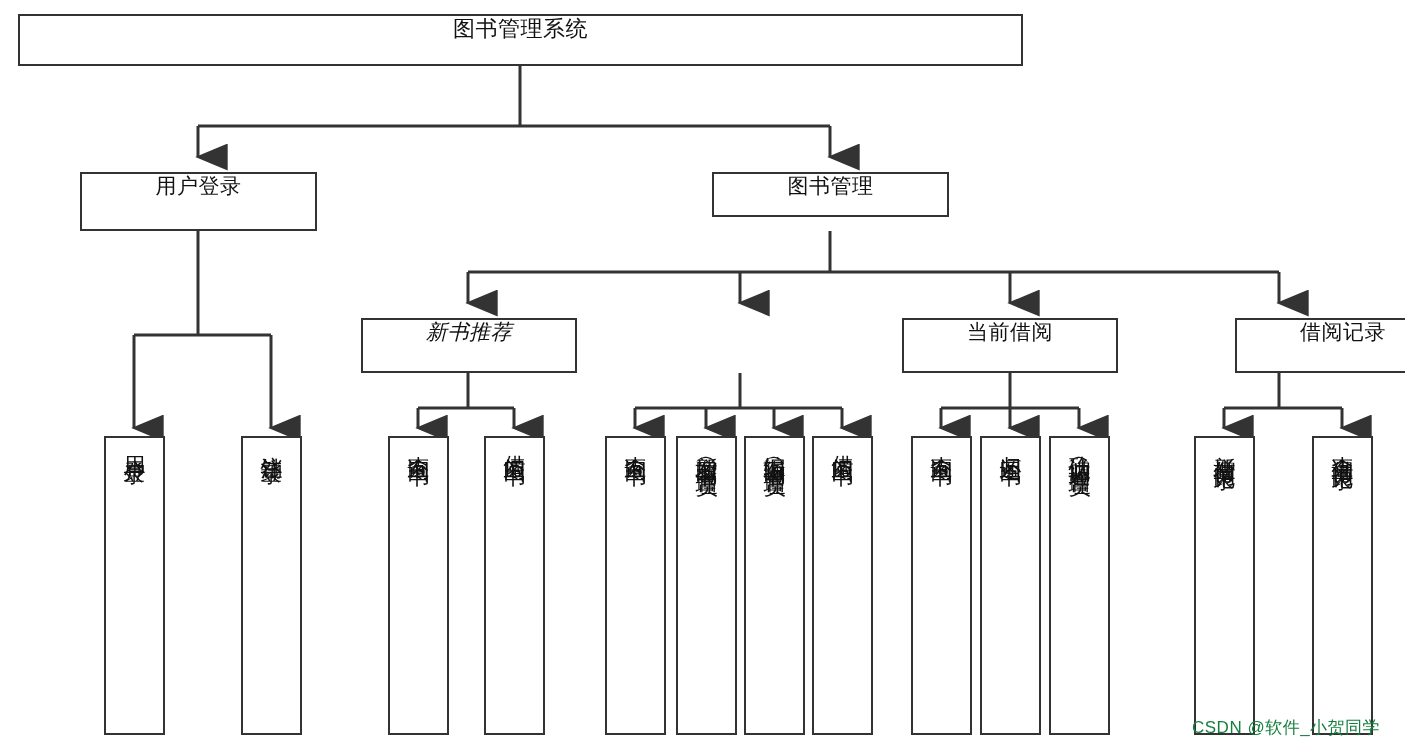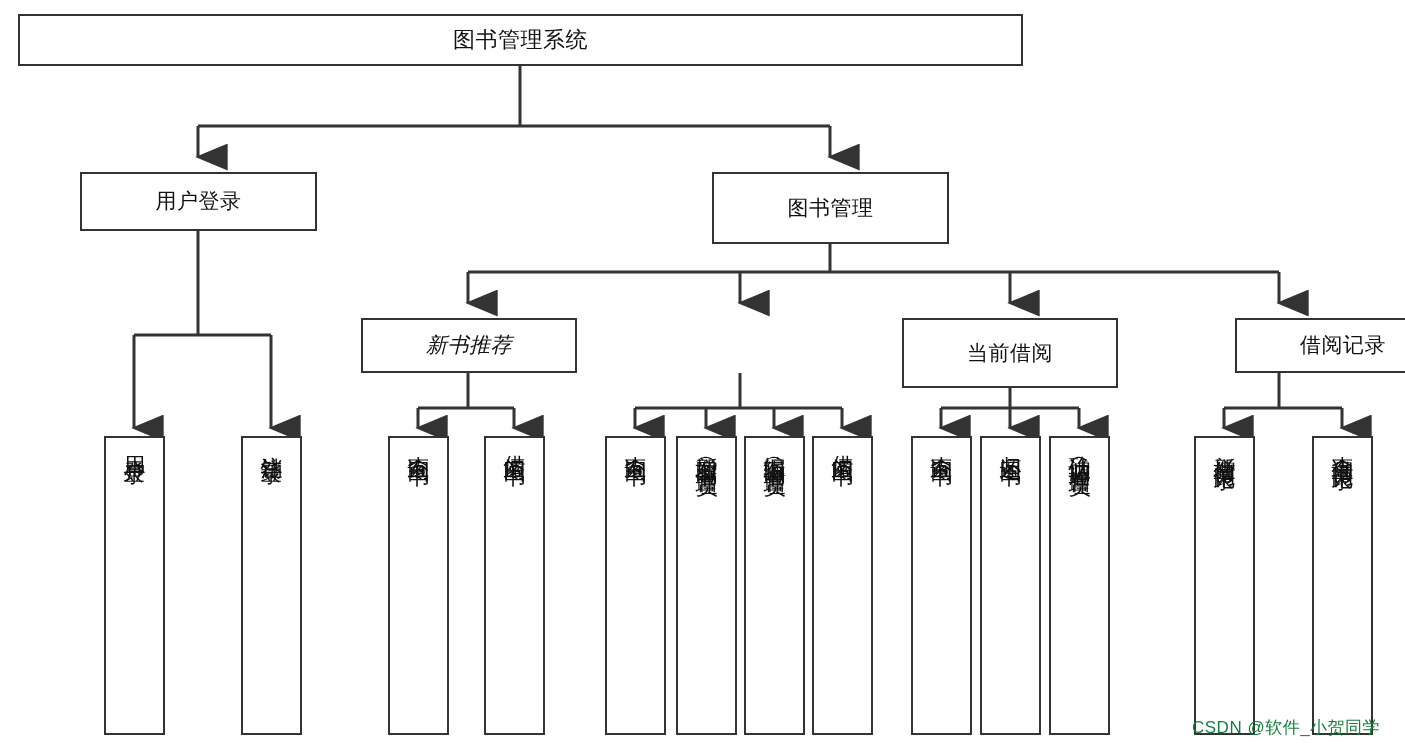--- a/index.html
+++ b/index.html
@@ -10,21 +10,20 @@
   }
   #diagram{position:relative;width:1405px;height:747px;background:#fff;}
   svg#wires{position:absolute;left:0;top:0;width:1405px;height:747px;}
 
   .node{
     position:absolute;
     box-sizing:border-box;
     background:#ffffff;
     border:2px solid #333333;
     display:flex;
-    align-items:center;
     justify-content:center;
     color:#111111;
   }
   .node .lbl{
     display:block;
     text-align:center;
     line-height:1.18;
     white-space:nowrap;
   }
   .node.horizontal .lbl{
@@ -110,30 +109,30 @@
   </svg>
 
   <div class="node horizontal root" style="left:18px;top:14px;width:1005px;height:52px;">
     <span class="lbl">图书管理系统</span>
   </div>
 
   <div class="node horizontal" style="left:80px;top:172px;width:237px;height:59px;">
     <span class="lbl">用户登录</span>
   </div>
 
-  <div class="node horizontal" style="left:712px;top:172px;width:237px;height:72px;">
+  <div class="node horizontal" style="left:712px;top:172px;width:237px;height:45px;">
     <span class="lbl">图书管理</span>
   </div>
 
   <div class="node horizontal" style="left:361px;top:318px;width:216px;height:55px;font-style:italic;">
     <span class="lbl">新书推荐</span>
   </div>
 
 
-  <div class="node horizontal" style="left:902px;top:318px;width:216px;height:70px;">
+  <div class="node horizontal" style="left:902px;top:318px;width:216px;height:55px;">
     <span class="lbl">当前借阅</span>
   </div>
 
   <div class="node horizontal" style="left:1235px;top:318px;width:216px;height:55px;">
     <span class="lbl">借阅记录</span>
   </div>
 
   <div class="node vertical" style="left:104px;top:436px;width:61px;height:299px;">
     <span class="lbl">用户登录</span>
   </div>

